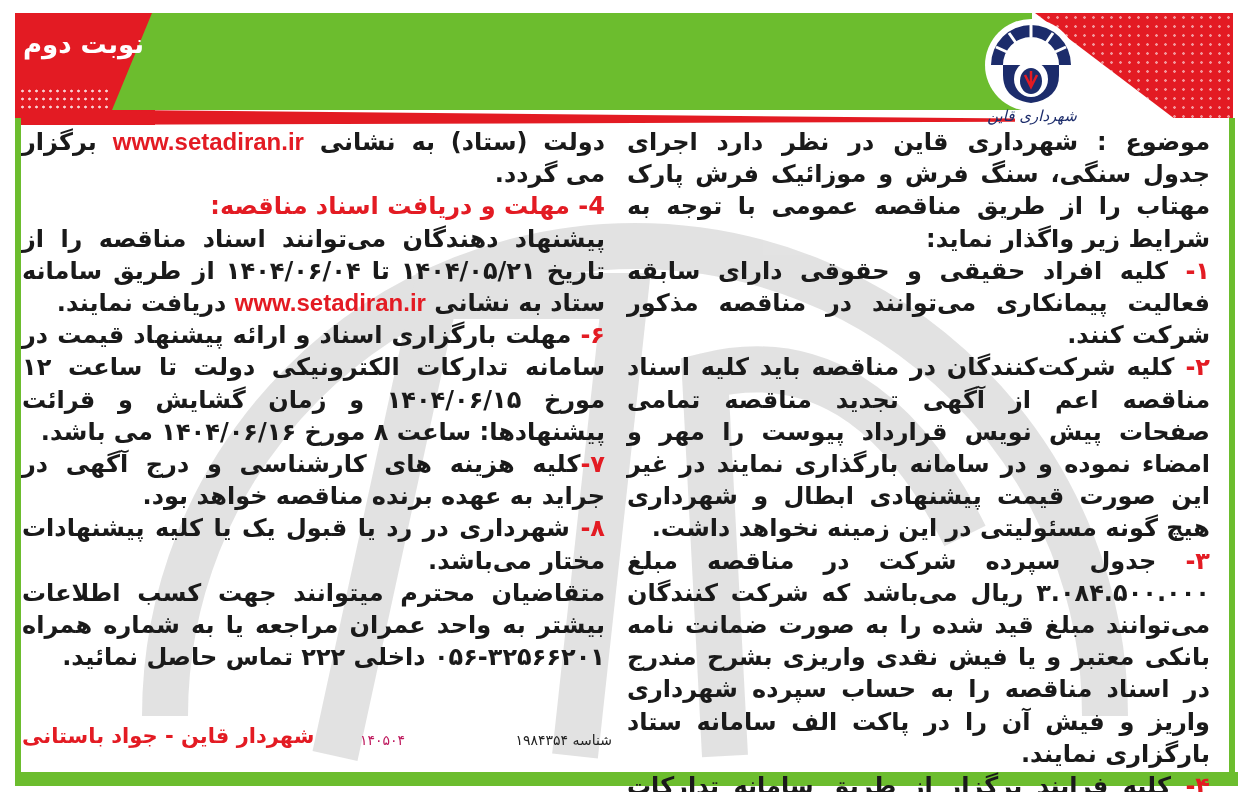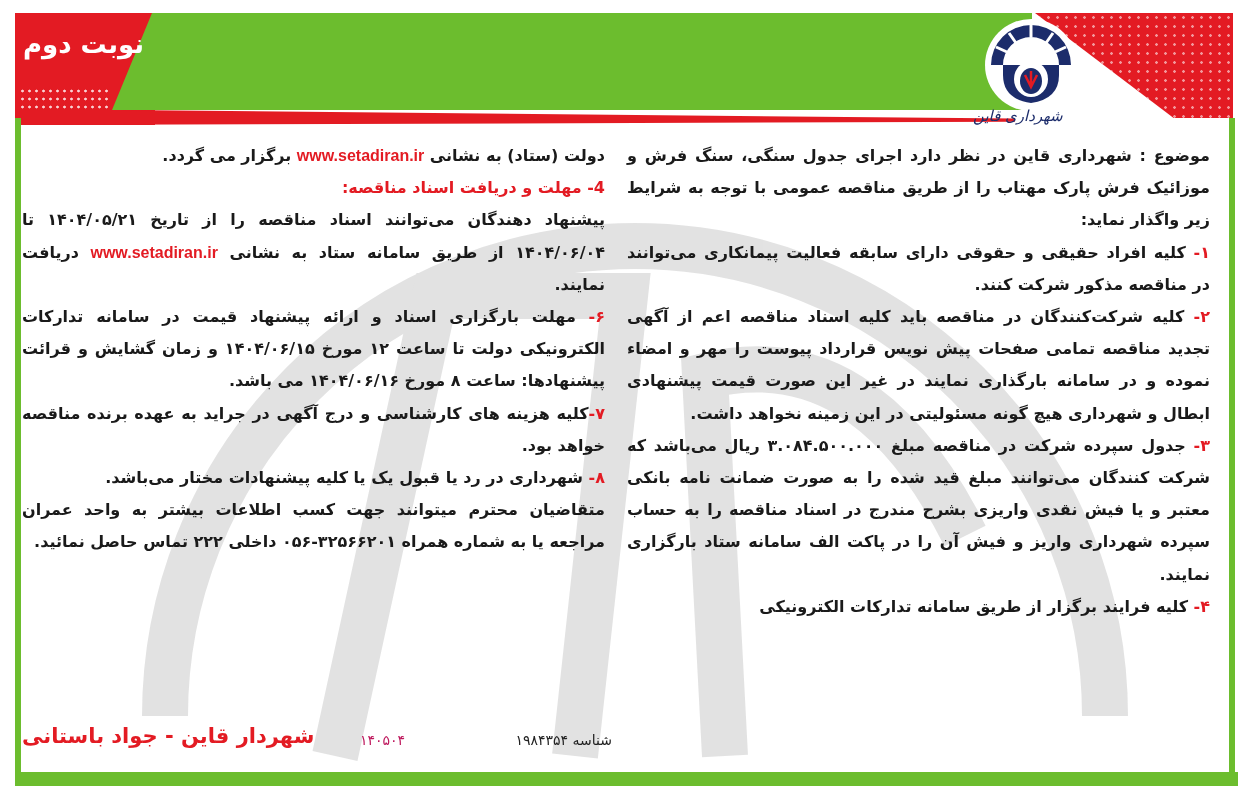--- a/index.html
+++ b/index.html
@@ -23,31 +23,31 @@
     background-image: radial-gradient(rgba(255,255,255,0.8) 1px, transparent 1.5px);
     background-size: 7px 8px; }
 
   .badge { position: absolute; left: 8px; top: 16px; color: #ffffff; font-weight: bold; font-size: 26px; direction: rtl; }
 
   .title { position: absolute; left: 220px; top: 6px; width: 700px; text-align: center; color: #ffffff;
     font-weight: bold; font-size: 34px; line-height: 43px; direction: rtl; text-shadow: 0 1px 0 rgba(0,0,0,0.1); }
 
   .logo { position: absolute; left: 958px; top: 6px; width: 118px; height: 110px; }
   .logo-circle { position: absolute; left: 12px; top: 0; width: 92px; height: 92px; border-radius: 50%; background: #ffffff; }
-  .logo-caption { position: absolute; left: 0; top: 88px; width: 118px; text-align: left; font-size: 15px;
+  .logo-caption { position: absolute; left: 0; top: 88px; width: 118px; text-align: center; font-size: 15px;
     font-style: italic; color: #1c2c6b; direction: rtl; font-family: "DejaVu Serif", serif; }
 
   
   .body-box { position: absolute; left: 0; top: 112px; width: 1220px; height: 668px; border-left: 6px solid #6cbd2e; border-right: 6px solid #6cbd2e; }
   .bottom-bar { position: absolute; left: 0; top: 766px; width: 1223px; height: 14px; background: #6cbd2e; }
 
   
   .watermark { position: absolute; left: 90px; top: 110px; width: 1060px; height: 650px; pointer-events: none; }
 
-  .col { position: absolute; top: 140px; width: 583px; direction: rtl; text-align: justify; font-size: 16px; line-height: 32.2px; font-weight: bold; color: #1a1a1a; }
+  .col { position: absolute; top: 126px; width: 583px; direction: rtl; text-align: justify; font-size: 24px; line-height: 32.2px; font-weight: bold; color: #1a1a1a; }
   .col-right { left: 627px; }
   .col-left { left: 22px; }
   .col p { margin: 0; }
   .num { color: #e31b23; }
   .red { color: #e31b23; }
   .hdr5 { color: #e31b23; font-weight: bold; }
 
   .footer { position: absolute; top: 724px; left: 22px; width: 590px; height: 32px; direction: rtl; }
   .signer { position: absolute; left: 0; top: 0; color: #e31b23; font-weight: bold; font-size: 21px; }
   .ad-date { position: absolute; left: 338px; top: 8px; font-size: 14px; color: #be185d; }

